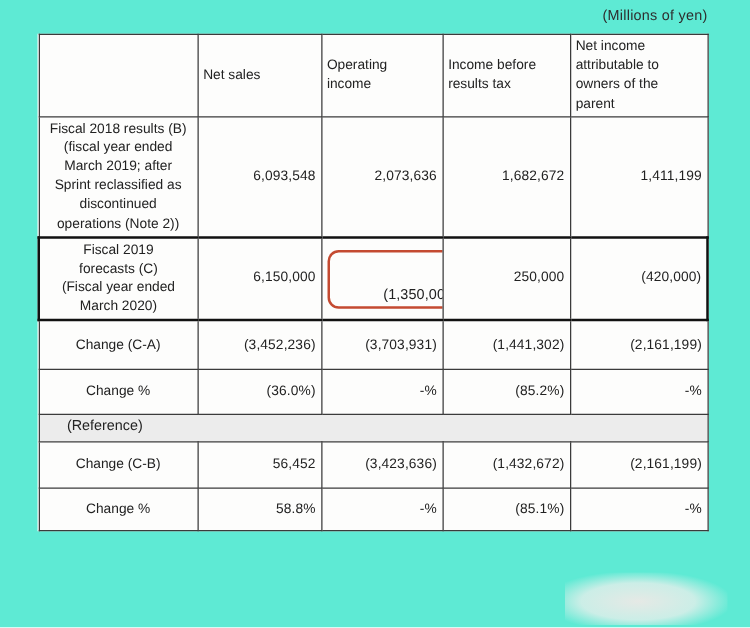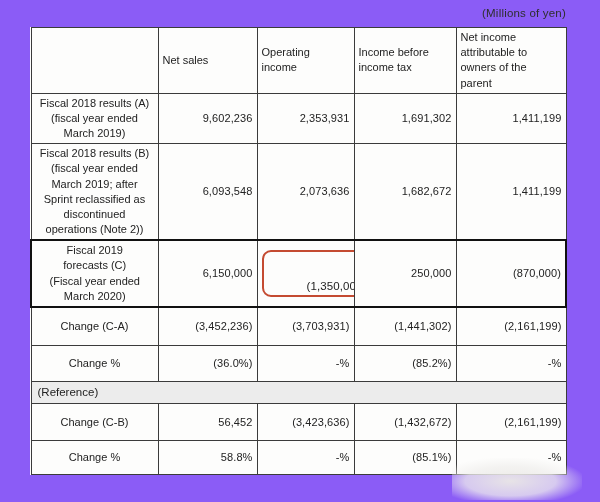--- a/index.html
+++ b/index.html
@@ -1,20 +1,20 @@
 <!DOCTYPE html>
 <html><head>
 <meta charset="utf-8">
 <style>
   html, body { margin: 0; padding: 0; background: #ffffff; }
   .page {
     position: relative;
     width: 600px;
     height: 502px;
-    background: #8b5cf6;
+    background: #5eead4;
     font-family: "Liberation Sans", "DejaVu Sans", sans-serif;
     color: #222;
     overflow: hidden;
   }
   .units-note {
     position: absolute;
     top: 7px;
     right: 34px;
     font-size: 11.5px;
     color: #2e2e2e;
@@ -80,21 +80,21 @@
     height: 47px;
     margin-left: auto;
     border: 2.6px solid #c44a31;
     border-radius: 9px;
     padding-right: 5px;
     font-size: 11.5px;
   }
   tr.reference td {
     background: #ececec;
     text-align: left;
-    padding-left: 6px;
+    padding-left: 22px;
     font-size: 11.5px;
   }
   .smudge {
     position: absolute;
     left: 452px;
     top: 458px;
     width: 130px;
     height: 42px;
     background: radial-gradient(ellipse at 45% 55%,
       rgba(235,233,230,0.96) 0%,
@@ -119,36 +119,27 @@
         <col class="c4">
     </colgroup>
 
     <tbody>
         <tr class="hdr row-hdr">
       <th></th>
       <th>Net sales</th>
       <th>Operating
 income</th>
       <th>Income before
-income tax</th>
+results tax</th>
       <th>Net income
 attributable to
 owners of the
 parent</th>
     </tr>
 
-    <tr class="row-a">
-      <td class="label">Fiscal 2018 results (A)
-(fiscal year ended
-March 2019)</td>
-      <td class="num">9,602,236</td>
-      <td class="num">2,353,931</td>
-      <td class="num">1,691,302</td>
-      <td class="num">1,411,199</td>
-    </tr>
 
     <tr class="row-b">
       <td class="label">Fiscal 2018 results (B)
 (fiscal year ended
 March 2019; after
 Sprint reclassified as
 discontinued
 operations (Note 2))</td>
       <td class="num">6,093,548</td>
       <td class="num">2,073,636</td>
@@ -161,21 +152,21 @@
 forecasts (C)
 (Fiscal year ended
 March 2020)</td>
       <td class="num">6,150,000</td>
       <td class="num highlight-cell">
         <span class="red-box">
           <span>(1,350,000)</span>
         </span>
       </td>
       <td class="num">250,000</td>
-      <td class="num">(870,000)</td>
+      <td class="num">(420,000)</td>
     </tr>
 
     <tr class="row-ca">
       <td class="label">Change (C-A)</td>
       <td class="num">(3,452,236)</td>
       <td class="num">(3,703,931)</td>
       <td class="num">(1,441,302)</td>
       <td class="num">(2,161,199)</td>
     </tr>
 

